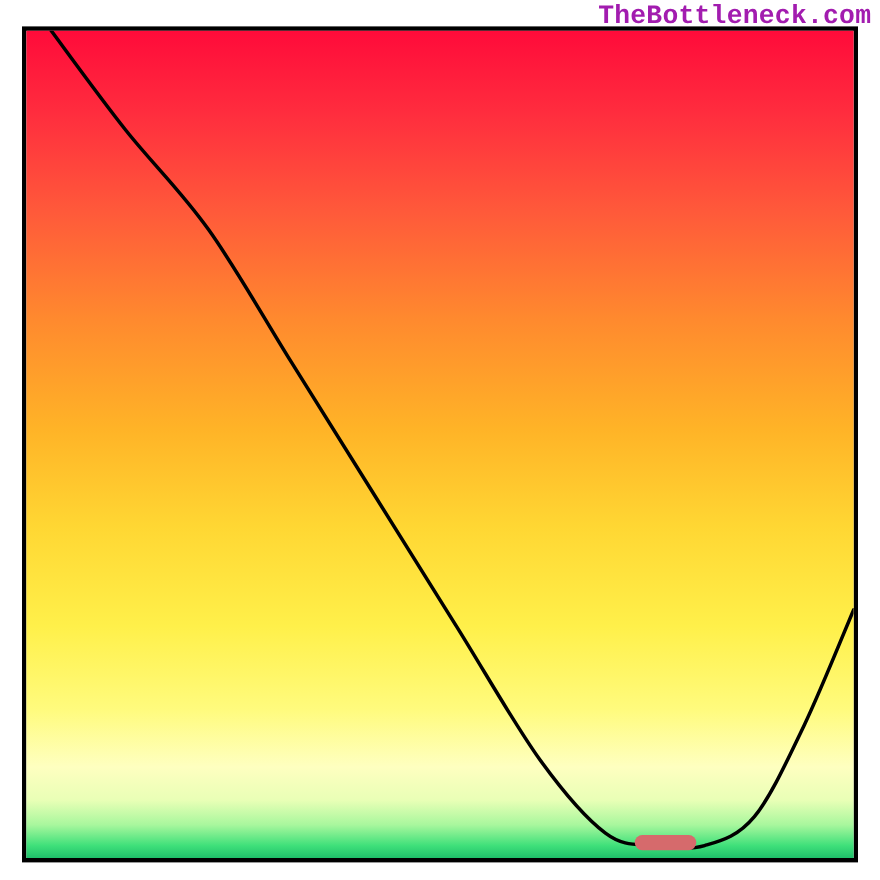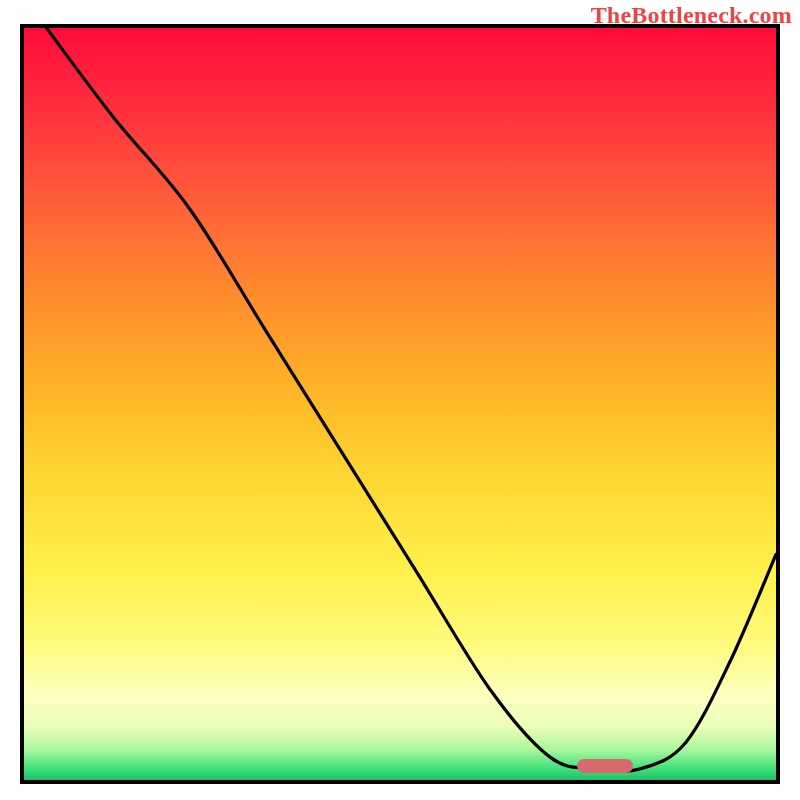--- a/index.html
+++ b/index.html
@@ -12,24 +12,24 @@
   }
   .outer {
     position: relative;
     width: 800px;
     height: 800px;
   }
   .watermark {
     position: absolute;
     top: 2px;
     right: 8px;
-    font-family: Liberation Serif, serif;
+    font-family: Liberation Mono, monospace;
     font-size: 24px;
     font-weight: 600;
-    color: #ef4444;
+    color: #a21caf;
     letter-spacing: 0.2px;
   }
   .plot-frame {
     position: absolute;
     left: 20px;
     top: 24px;
     width: 760px;
     height: 760px;
     box-sizing: border-box;
     border: 4px solid #000;

